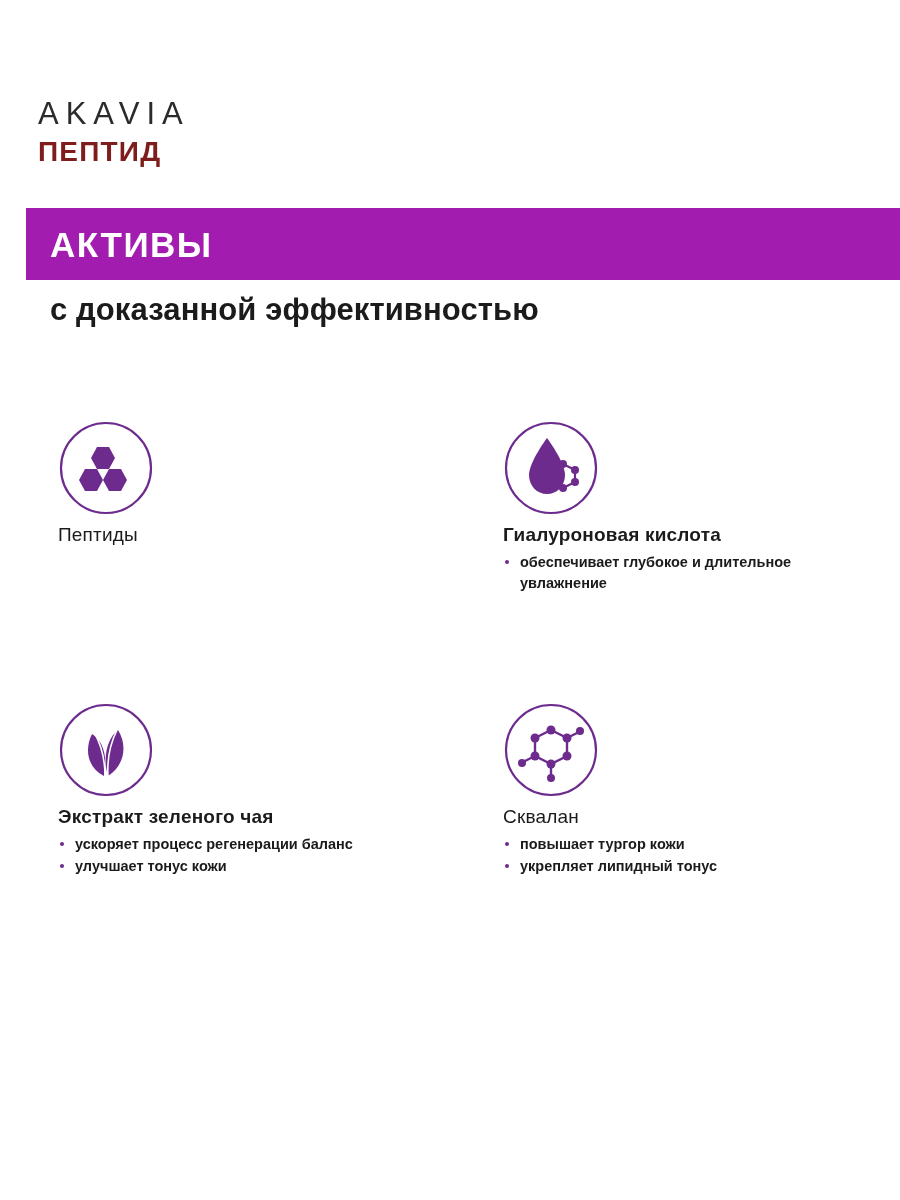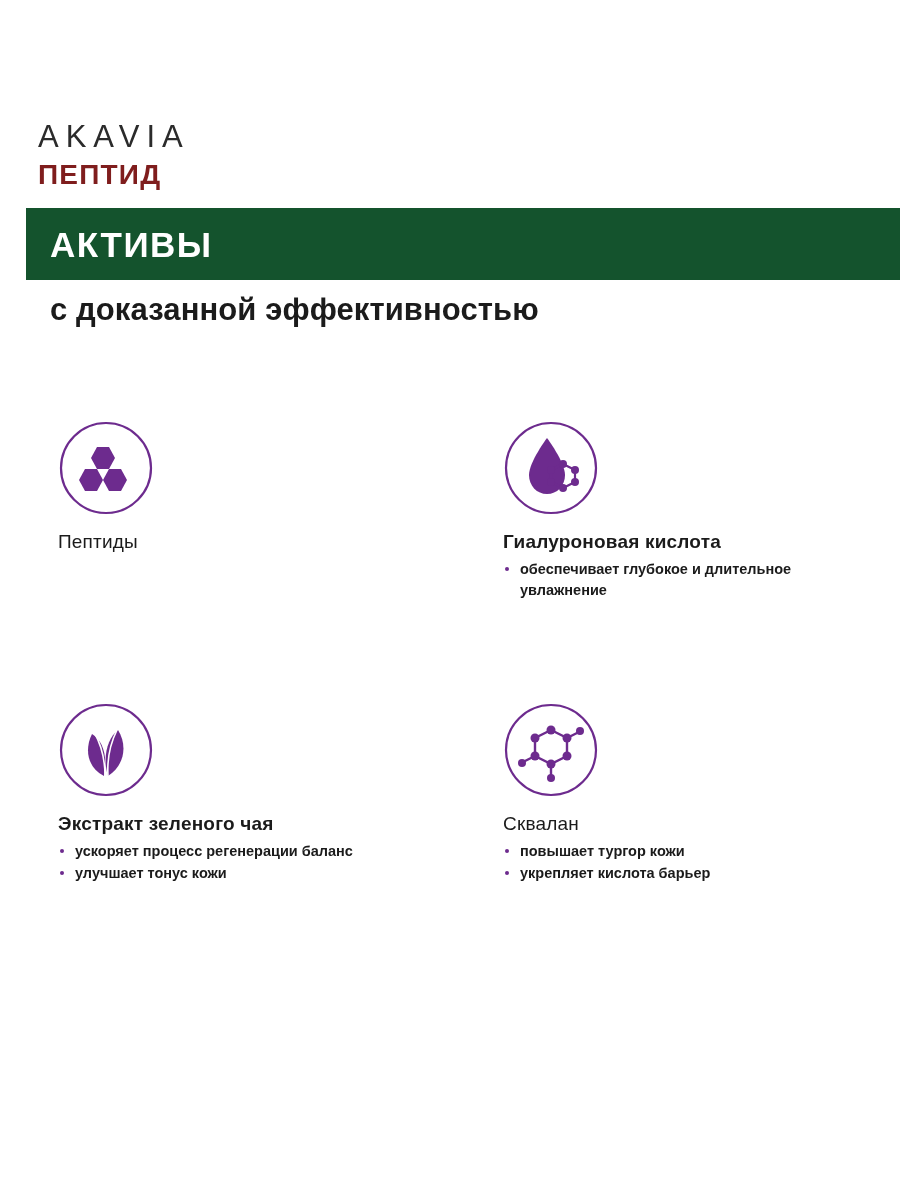--- a/index.html
+++ b/index.html
@@ -21,21 +21,20 @@
     height: 1200px;
     background: #ffffff;
   }
 
   
   .brand {
     position: absolute;
     left: 38px;
     top: 98px;
     width: 420px;
-    margin-top: 23px;
   }
   .brand-name {
     font-size: 31px;
     letter-spacing: 7px;
     color: #2b2b2b;
     font-weight: 400;
     line-height: 1;
   }
   .brand-sub {
     margin-top: 9px;
@@ -46,21 +45,21 @@
     line-height: 1;
   }
 
   
   .band {
     position: absolute;
     left: 26px;
     top: 208px;
     width: 874px;
     height: 72px;
-    background: #14532d;
+    background: #a21caf;
   }
   .band-title {
     position: absolute;
     left: 24px;
     top: 50%;
     transform: translateY(-50%);
     color: #ffffff;
     font-size: 35px;
     font-weight: 700;
     letter-spacing: 1.5px;
@@ -91,21 +90,21 @@
   .feat.c1 { left: 503px; }
   .feat.r0 { top: 0px; }
   .feat.r1 { top: 282px; }
 
   .icon-wrap {
     width: 96px;
     height: 96px;
     display: block;
   }
   .feat-title {
-    margin-top: 15px;
+    margin-top: 8px;
     font-size: 19px;
     font-weight: 400;
     color: #1b1b1b;
     letter-spacing: 0.2px;
   }
   .feat.c1 .feat-title { font-weight: 700; }
   .feat.r1.c0 .feat-title { font-weight: 700; }
   .feat.r1.c1 .feat-title { font-weight: 400; }
 
   ul.bullets {
@@ -224,18 +223,18 @@
             <circle cx="32" cy="36" r="4.5"></circle>
             <circle cx="48" cy="76" r="4"></circle>
             <circle cx="77" cy="29" r="4"></circle>
             <circle cx="19" cy="61" r="4"></circle>
           </g>
         </svg>
       </span>
       <div class="feat-title">Сквалан</div>
       <ul class="bullets">
         <li>повышает тургор кожи</li>
-        <li>укрепляет кислота барьер</li>
+        <li>укрепляет липидный тонус</li>
       </ul>
     </div>
 
   </div>
 </div>
 
 </body></html>

